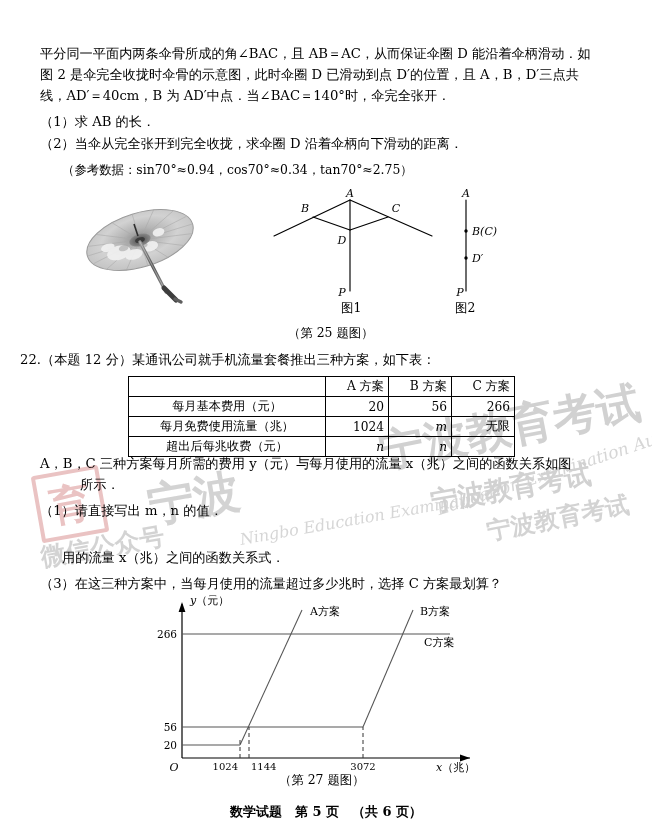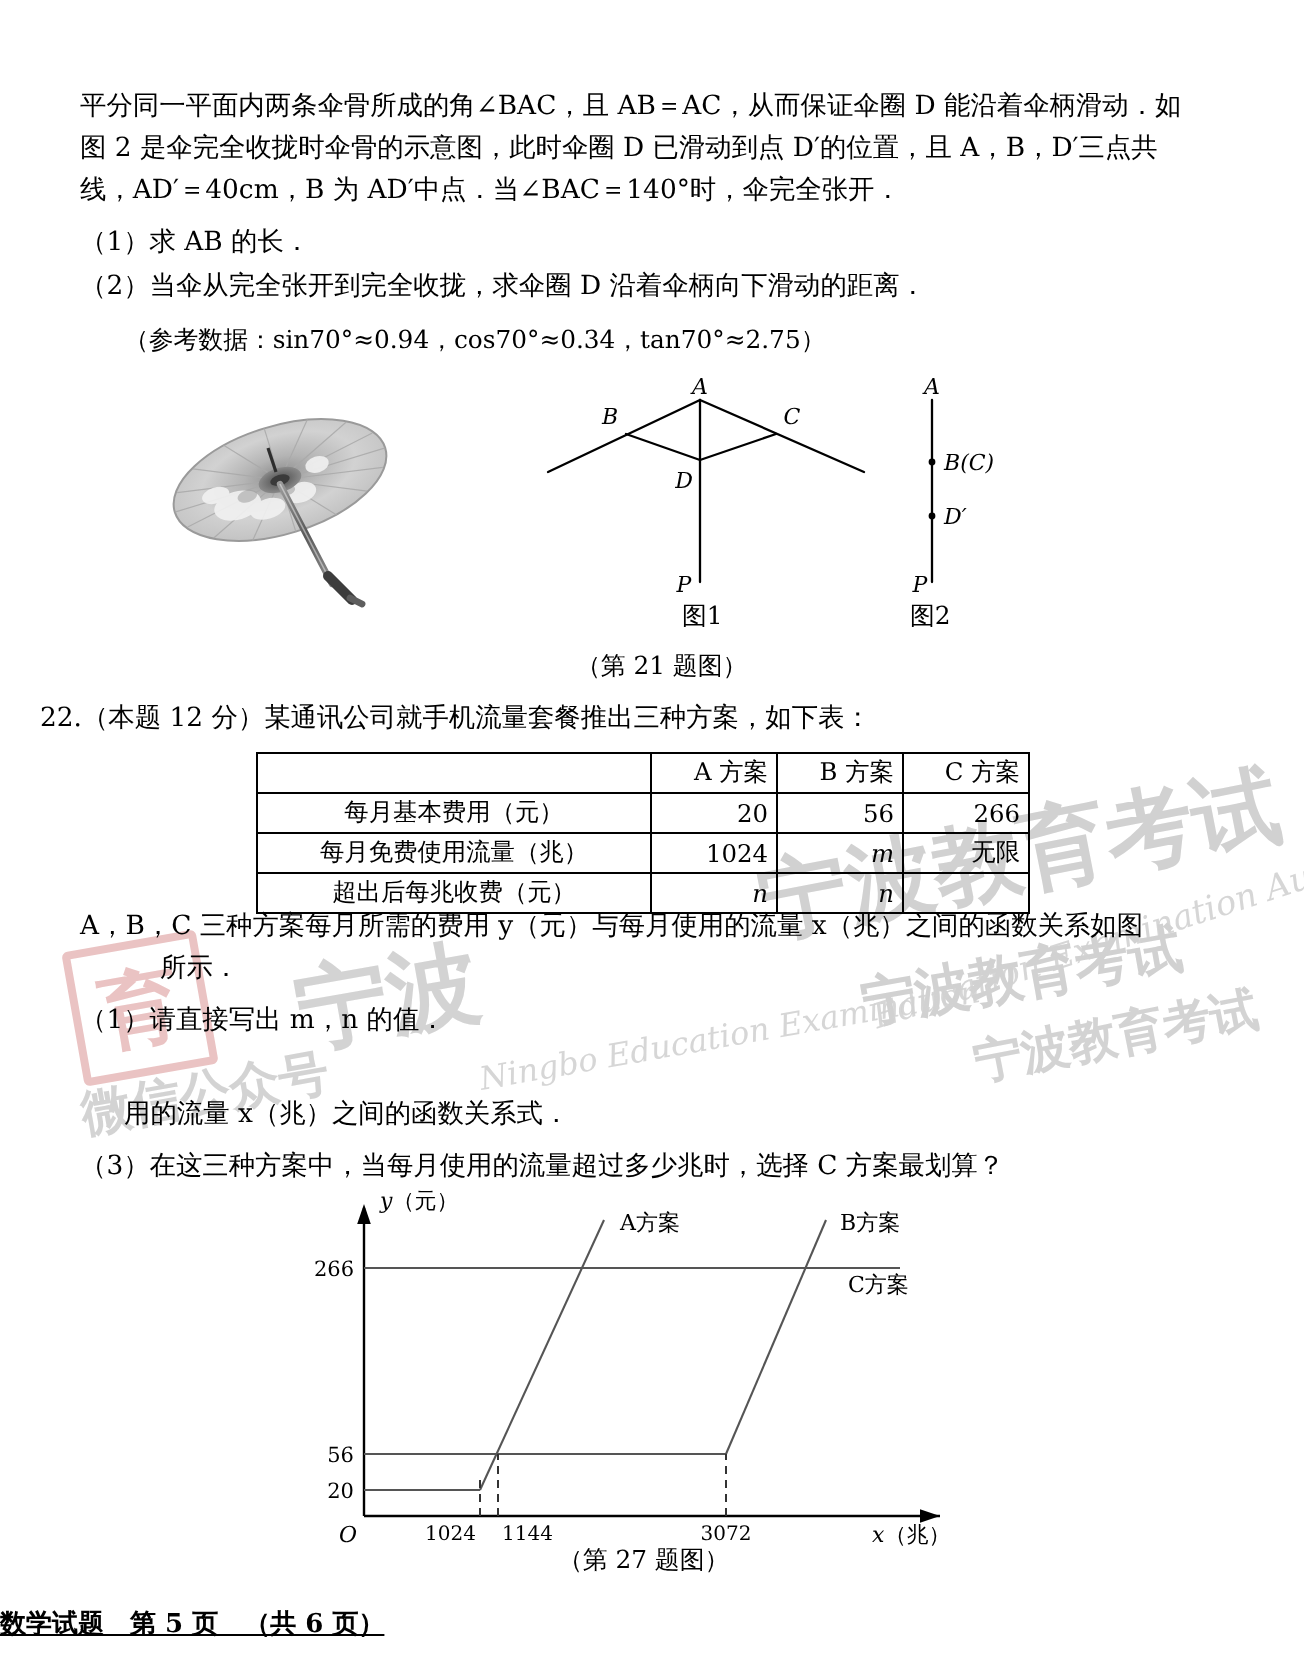--- a/index.html
+++ b/index.html
@@ -51,21 +51,21 @@
   }
   table.plan td.lbl{width:188px;text-align:center;}
   table.plan td.col{width:54px;text-align:right;}
   table.plan td.hd{font-weight:400;}
   table.plan td.it{font-style:italic;}
 
   
   svg{display:block;overflow:visible;}
   .fig{position:absolute;}
 
-  .footer{position:absolute;width:100%;font-size:13px;font-weight:700;text-decoration:underline;}
+  .footer{position:absolute;width:100%;text-align:center;font-size:13px;font-weight:700;}
 </style>
 </head>
 <body>
 
 <div class="page">
 
   <div class="wm-layer">
     <div class="wm wm-cn" style="left:378px;top:398px;font-size:44px;transform:rotate(-11deg);opacity:.85;">宁波教育考试</div>
     <div class="wm wm-cn" style="left:430px;top:470px;font-size:27px;transform:rotate(-10deg);opacity:.85;">宁波教育考试</div>
     <div class="wm wm-cn" style="left:148px;top:468px;font-size:46px;transform:rotate(-10deg);opacity:.8;">宁波</div>
@@ -176,21 +176,21 @@
       <line x1="18" y1="14" x2="18" y2="105" stroke="#000" stroke-width="1.15" stroke-linecap="round"></line>
       <circle cx="18" cy="45" r="1.7" fill="#000"></circle>
       <circle cx="18" cy="72" r="1.7" fill="#000"></circle>
       <text x="18" y="11" font-family="DejaVu Serif, Liberation Serif, serif" font-size="11" font-style="italic" text-anchor="middle">A</text>
       <text x="24" y="49" font-family="DejaVu Serif, Liberation Serif, serif" font-size="11" font-style="italic">B(C)</text>
       <text x="24" y="76" font-family="DejaVu Serif, Liberation Serif, serif" font-size="11" font-style="italic">D′</text>
       <text x="12" y="110" font-family="DejaVu Serif, Liberation Serif, serif" font-size="11" font-style="italic" text-anchor="middle">P</text>
     </svg>
     <div class="figcap" style="left:455px;top:300px;">图2</div>
 
-    <div class="figcap" style="left:288px;top:325px;">（第 21 题图）</div>
+    <div class="figcap" style="left:288px;top:325px;">（第 25 题图）</div>
 
     <div class="ln" style="left:20px;top:349px;">22.（本题 12 分）某通讯公司就手机流量套餐推出三种方案，如下表：</div>
 
     <table class="plan">
       <tbody>
         <tr>
           <td class="lbl hd"></td>
           <td class="col hd">A 方案</td>
           <td class="col hd">B 方案</td>
           <td class="col hd">C 方案</td>

